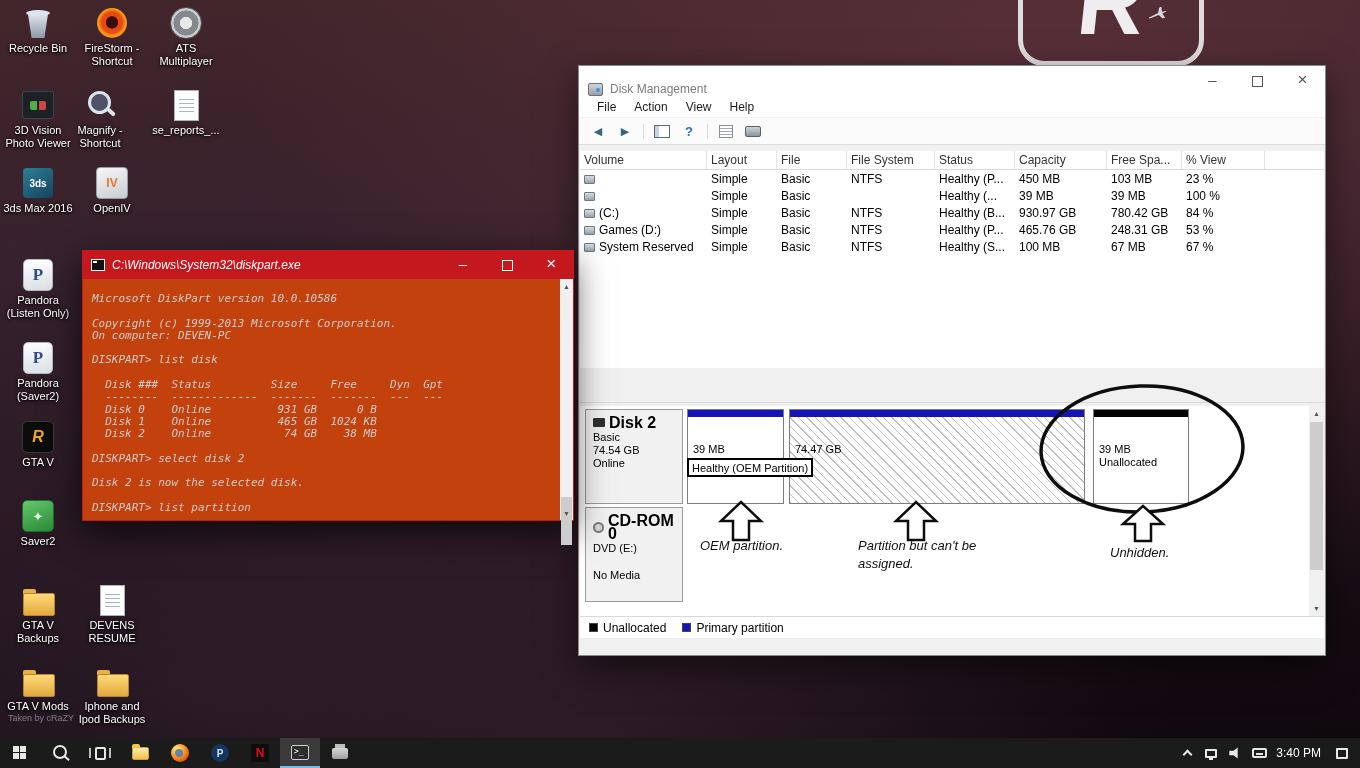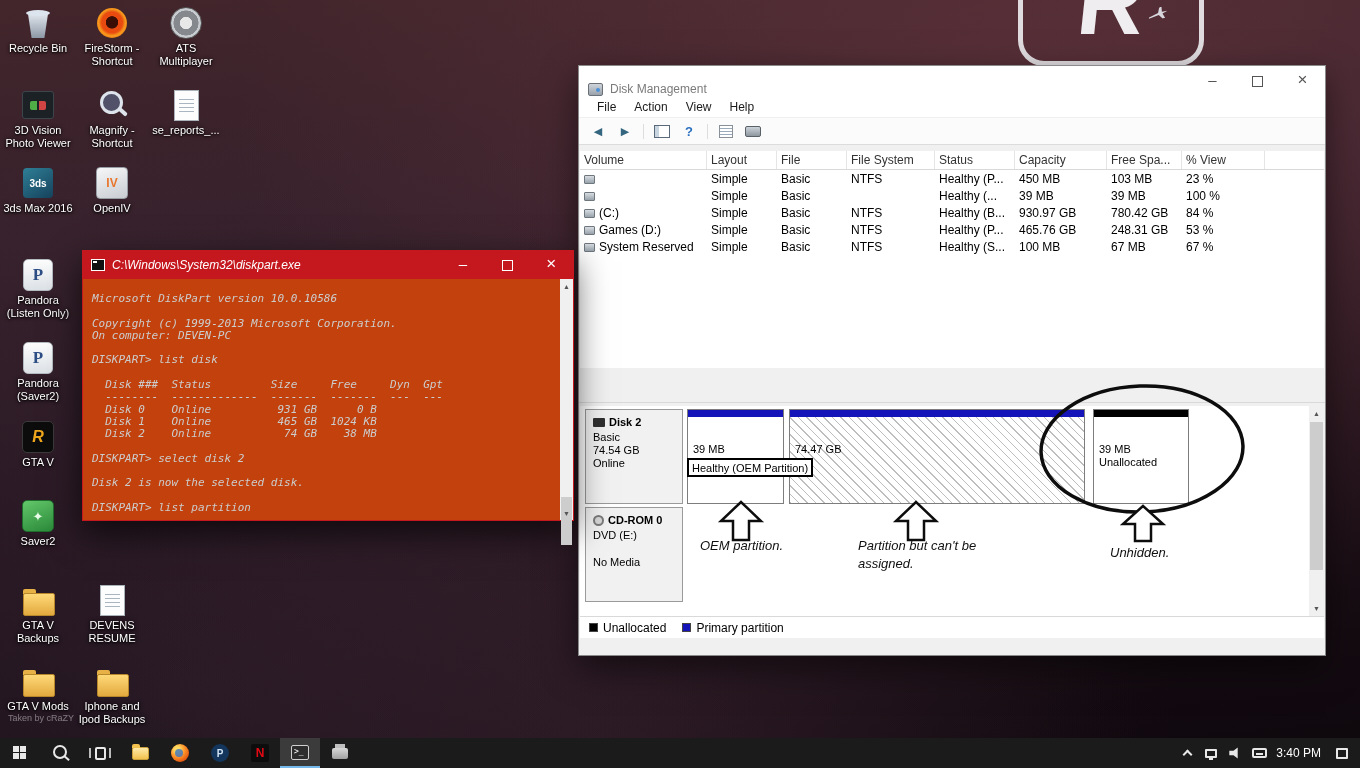--- a/index.html
+++ b/index.html
@@ -115,21 +115,21 @@
   .lvc { padding:0 4px; overflow:hidden; white-space:nowrap; }
   .vol-ico { display:inline-block; width:11px; height:9px; margin-right:4px; vertical-align:-1px; border-radius:1px;
     background:linear-gradient(180deg,#d8dde2,#98a2ab); border:1px solid #6e767e; }
 
   #dm-split { position:absolute; top:336px; left:0; right:0; height:4px; background:#f0f0f0; border-top:1px solid #d9d9d9; }
   #dm-graph { position:absolute; top:340px; left:1px; right:1px; height:210px; background:#fff; }
   .disk-row { position:absolute; left:5px; display:flex; }
   #row-disk2 { top:3px; height:95px; }
   #row-cdrom { top:101px; height:95px; }
   .disk-hdr { width:98px; background:#f1f1f1; border:1px solid #9a9a9a; padding:6px 5px 0 7px; font-size:11px; line-height:13px; color:#000; }
-  .dname { font-weight:bold; font-size:11px; display:flex; align-items:center; gap:4px; margin-bottom:2px; }
+  .dname { font-weight:bold; font-size:16px; display:flex; align-items:center; gap:4px; margin-bottom:2px; }
   .disk-ico { display:inline-block; width:12px; height:9px; background:#2f2f2f; border-radius:1px; flex:none; }
   .cd-ico { display:inline-block; width:11px; height:11px; border:2px solid #7a7a7a; border-radius:50%; background:#d6d6d6; flex:none; }
   .nomedia { margin-top:14px; }
   .part-track { display:flex; gap:5px; margin-left:4px; }
   .pbox { border:1px solid #7d7d7d; background:#fff; position:relative; }
   .pbar { height:7px; }
   .pbar-blue { background:#1414b8; }
   .pbar-black { background:#000; }
   .ptext { padding:26px 4px 0 5px; font-size:11px; line-height:13px; color:#000; white-space:nowrap; }
   .p-oem { width:97px; }
@@ -216,21 +216,21 @@
     <div class="dicon-label">FireStorm - Shortcut</div>
   </div>
   <div class="dicon" style="left:150px;top:6px">
     <div class="dicon-img i-ats"></div>
     <div class="dicon-label">ATS Multiplayer</div>
   </div>
   <div class="dicon" style="left:2px;top:88px">
     <div class="dicon-img i-3dv"></div>
     <div class="dicon-label">3D Vision Photo Viewer</div>
   </div>
-  <div class="dicon" style="left:76px;top:88px">
+  <div class="dicon" style="left:64px;top:88px">
     <div class="dicon-img i-mag"></div>
     <div class="dicon-label">Magnify - Shortcut</div>
   </div>
   <div class="dicon" style="left:150px;top:88px">
     <div class="dicon-img i-doc"></div>
     <div class="dicon-label">se_reports_...</div>
   </div>
   <div class="dicon" style="left:2px;top:166px">
     <div class="dicon-img i-3ds"></div>
     <div class="dicon-label">3ds Max 2016</div>

